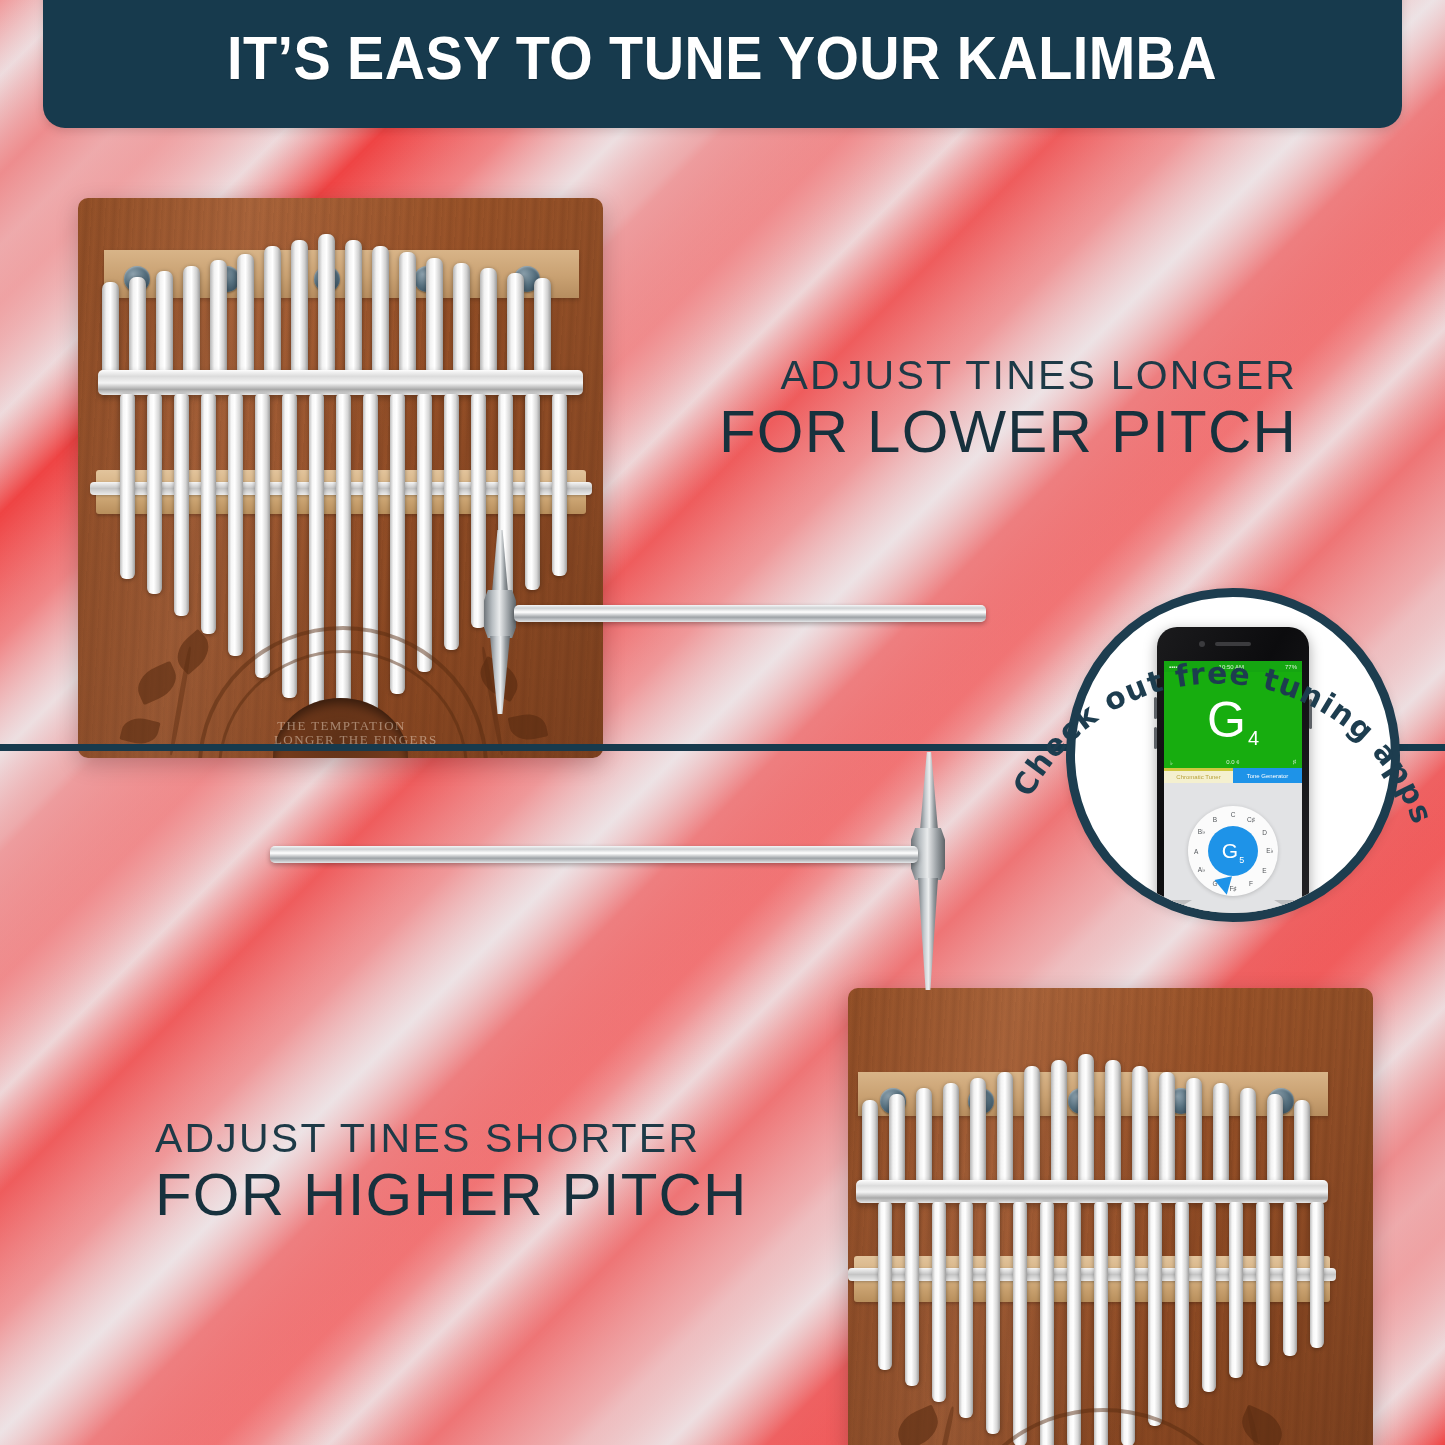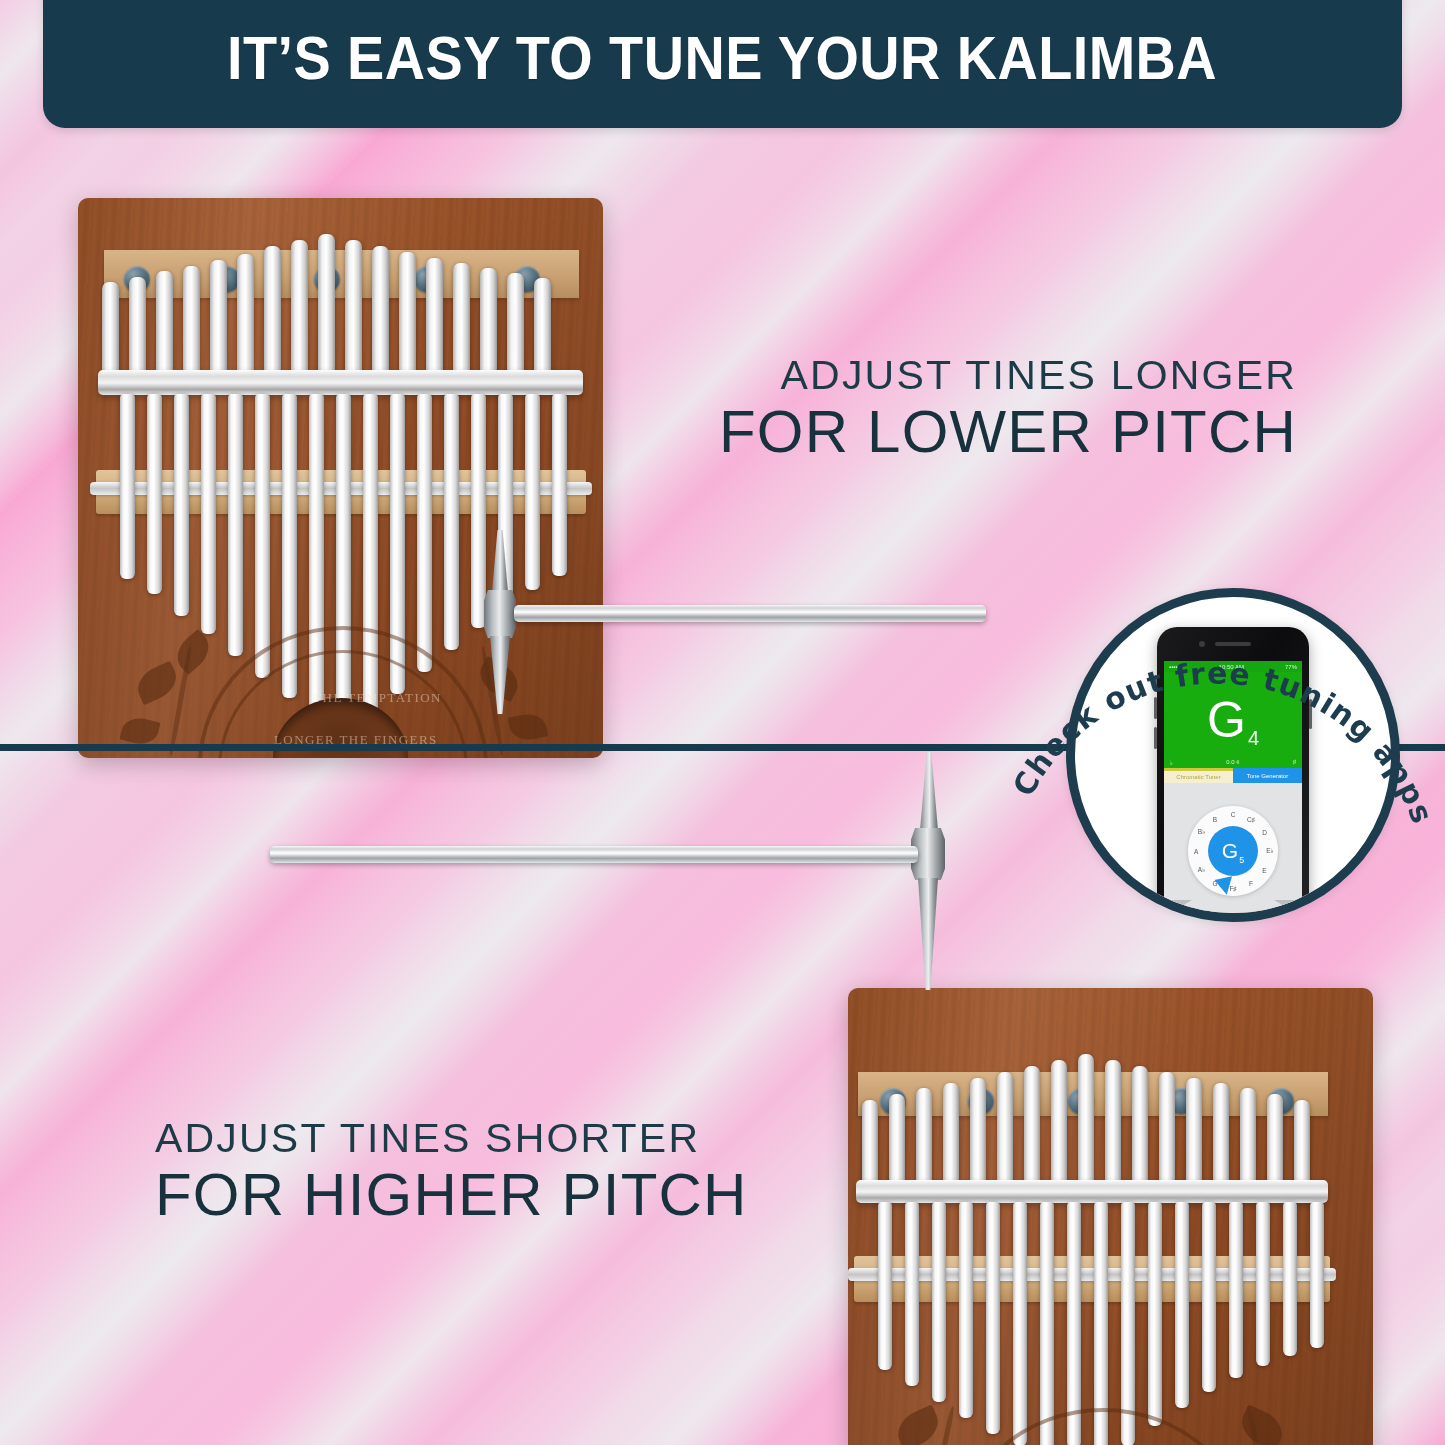--- a/index.html
+++ b/index.html
@@ -9,21 +9,21 @@
     width: 1445px;
     height: 1445px;
     overflow: hidden;
     font-family: "Liberation Sans", sans-serif;
   }
 
   #stage {
     position: relative;
     width: 1445px;
     height: 1445px;
-    background: #f9a8d4;
+    background: #ef4444;
     overflow: hidden;
   }
 
   
   .bg-sheen {
     position: absolute;
     inset: 0;
     background:
       repeating-linear-gradient(
         -45deg,
@@ -477,21 +477,21 @@
     <div class="tine" style="left:339px; top:196px; width:15px; height:278px;"></div>
     <div class="tine" style="left:366px; top:196px; width:15px; height:256px;"></div>
     <div class="tine" style="left:393px; top:196px; width:15px; height:234px;"></div>
     <div class="tine" style="left:420px; top:196px; width:15px; height:212px;"></div>
     <div class="tine" style="left:447px; top:196px; width:15px; height:196px;"></div>
     <div class="tine" style="left:474px; top:196px; width:15px; height:182px;"></div>
 
     <div class="engrave-arc" style="left:120px; top:428px; width:290px; height:140px;"></div>
     <div class="engrave-arc" style="left:140px; top:452px; width:250px; height:120px; border-width:3px;"></div>
     <div class="soundhole" style="left:195px; top:500px; width:135px; height:90px;"></div>
-    <div class="engrave-text" style="left:196px; top:492px; width:135px;margin-left:36px;">THE TEMPTATION</div>
+    <div class="engrave-text" style="left:196px; top:520px; width:135px;">THE TEMPTATION</div>
     <div class="engrave-text" style="left:196px; top:534px; width:135px;">LONGER THE FINGERS</div>
 
     <div class="leaf" style="left:58px; top:470px; width:42px; height:30px; transform:rotate(-24deg);"></div>
     <div class="leaf" style="left:44px; top:520px; width:36px; height:26px; transform:rotate(14deg);"></div>
     <div class="leaf" style="left:96px; top:440px; width:38px; height:28px; transform:rotate(-42deg);"></div>
     <div class="leaf" style="left:400px; top:466px; width:42px; height:30px; transform:rotate(28deg) scaleX(-1);"></div>
     <div class="leaf" style="left:432px; top:516px; width:36px; height:26px; transform:rotate(-12deg) scaleX(-1);"></div>
     <div class="stem" style="left:100px; top:448px; width:5px; height:110px; transform:rotate(10deg);"></div>
     <div class="stem" style="left:412px; top:448px; width:5px; height:110px; transform:rotate(-10deg);"></div>
   </div>

